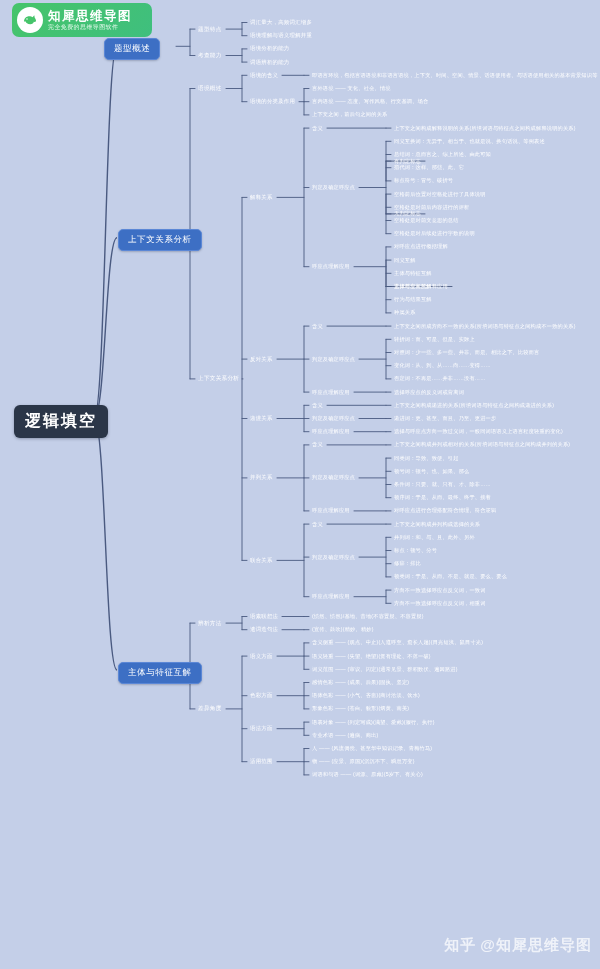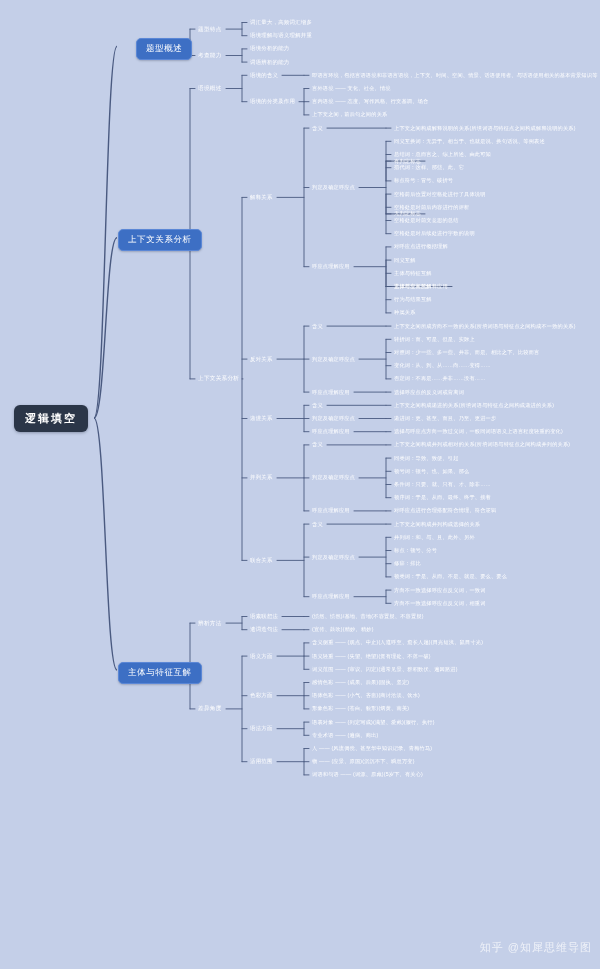--- a/index.html
+++ b/index.html
@@ -25,40 +25,40 @@
   }
   .logo .rhino svg{width:18px;height:18px;}
   .logo .txt{margin-left:5px;line-height:1.05;}
   .logo .t1{color:#ffffff;font-size:12.5px;font-weight:bold;letter-spacing:1.5px;}
   .logo .t2{color:#e8fbef;font-size:6px;letter-spacing:.4px;margin-top:1px;}
 
   
   .node{position:absolute;white-space:nowrap;z-index:4;}
 
   .root{
-    background:#2b3648;color:#ffffff;font-size:11px;font-weight:bold;
+    background:#2b3648;color:#ffffff;font-size:16px;font-weight:bold;
     padding:6px 11px;border-radius:6px;letter-spacing:2px;
     box-shadow:0 1px 3px rgba(30,40,60,.35);
     text-align:center;
   }
   .lvl1{
     background:#3d6fc4;color:#ffffff;font-size:8.5px;
     padding:4px 9px;border-radius:5px;letter-spacing:.6px;
     border:1px solid #5b87d6;
     box-shadow:0 1px 2px rgba(30,40,60,.25);
   }
   .lvl2{color:#ffffff;font-size:5.6px;letter-spacing:.3px;padding:1px 2px;}
   .lvl3{color:#ffffff;font-size:5.4px;letter-spacing:.25px;padding:1px 2px;}
   .lvl4{color:#ffffff;font-size:5.2px;letter-spacing:.2px;padding:1px 2px;}
 
   
   .watermark{
     position:absolute;right:8px;bottom:14px;z-index:7;
-    color:rgba(255,255,255,.72);font-size:11px;letter-spacing:1px;
-    font-weight:normal;
+    color:rgba(255,255,255,.72);font-size:15px;letter-spacing:1px;
+    font-weight:bold;
   }
   .watermark .at{margin-left:4px;}
 </style>
 </head>
 <body>
 
 <div id="canvas">
 
   <svg class="links" viewBox="0 0 600 969" preserveAspectRatio="none" id="linksvg">
       <path d="M176 46.3 L190 46.3" stroke="#4a5a80" stroke-width="0.9" fill="none" stroke-linecap="round"></path>
@@ -222,26 +222,37 @@
       <path d="M277 761.7 L304 761.7" stroke="#4a5a80" stroke-width="0.9" fill="none" stroke-linecap="round"></path>
       <path d="M304 748.5 L304 774.9" stroke="#4a5a80" stroke-width="0.9" fill="none" stroke-linecap="round"></path>
       <path d="M304 748.5 L309 748.5" stroke="#4a5a80" stroke-width="0.9" fill="none" stroke-linecap="round"></path>
       <path d="M304 761.6999999999999 L309 761.6999999999999" stroke="#4a5a80" stroke-width="0.9" fill="none" stroke-linecap="round"></path>
       <path d="M304 774.9 L309 774.9" stroke="#4a5a80" stroke-width="0.9" fill="none" stroke-linecap="round"></path>
       <path d="M94 418 C 105.5 418, 105.5 46.3, 117 46.3" stroke="#4a5a80" stroke-width="1.4" fill="none"></path>
       <path d="M94 418 C 105.5 418, 105.5 237.7, 117 237.7" stroke="#4a5a80" stroke-width="1.4" fill="none"></path>
       <path d="M94 418 C 105.5 418, 105.5 670, 117 670" stroke="#4a5a80" stroke-width="1.4" fill="none"></path>
     </svg>
 
+  <div class="logo">
+    <span class="rhino">
+      <svg viewBox="0 0 24 24">
+          <path fill="#46c46a" d="M4 14c0-4 3-7 7-7 2 0 3 .4 4.4 1.3l2.3-2.8.6 3.4c1 1.1 1.7 2.6 1.7 4.1 0 .9-.6 1.6-1.4 1.6-.5 0-1-.2-1.3-.7-.3 2.2-2.4 3.6-5 3.6-3.4 0-6-1.9-6-3.5zm4-2.2a1 1 0 1 0 0-2 1 1 0 0 0 0 2z"></path>
+        </svg>
+    </span>
+    <span class="txt">
+      <div class="t1">知犀思维导图</div>
+      <div class="t2">完全免费的思维导图软件</div>
+    </span>
+  </div>
 
   <div class="watermark">
     <span>知乎</span><span class="at">@知犀思维导图</span>
   </div>
 
-<div class="node lvl1" style="left: 136px; top: 37.8px;">题型概述</div>
+<div class="node lvl1" style="left: 104px; top: 37.8px;">题型概述</div>
     <div class="node lvl2" style="left: 196px; top: 24.6px;">题型特点</div>
     <div class="node lvl3" style="left: 248px; top: 18px;">词汇量大，高频词汇增多</div>
     <div class="node lvl3" style="left: 248px; top: 31.2px;">语境理解与语义理解并重</div>
     <div class="node lvl2" style="left: 196px; top: 51px;">考查能力</div>
     <div class="node lvl3" style="left: 248px; top: 44.4px;">语境分析的能力</div>
     <div class="node lvl3" style="left: 248px; top: 57.6px;">词语辨析的能力</div>
     <div class="node lvl1" style="left: 118px; top: 229.2px;">上下文关系分析</div>
     <div class="node lvl2" style="left: 196px; top: 84px;">语境概述</div>
     <div class="node lvl3" style="left: 248px; top: 70.8px;">语境的含义</div>
     <div class="node lvl4" style="left: 310px; top: 70.8px;">即语言环境，包括言语语境和非语言语境，上下文、时间、空间、情景、话语使用者、与话语使用相关的基本背景知识等</div>

